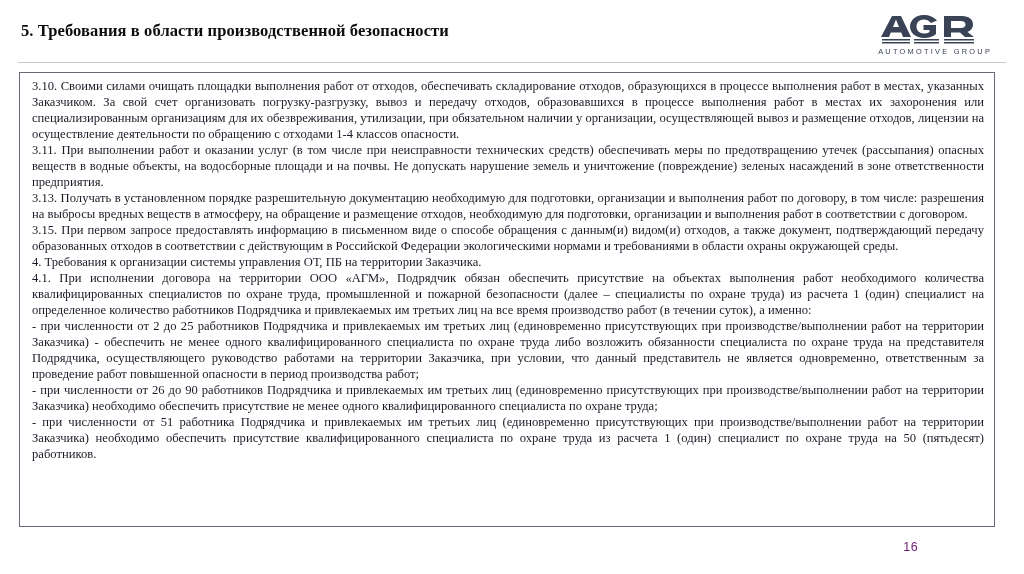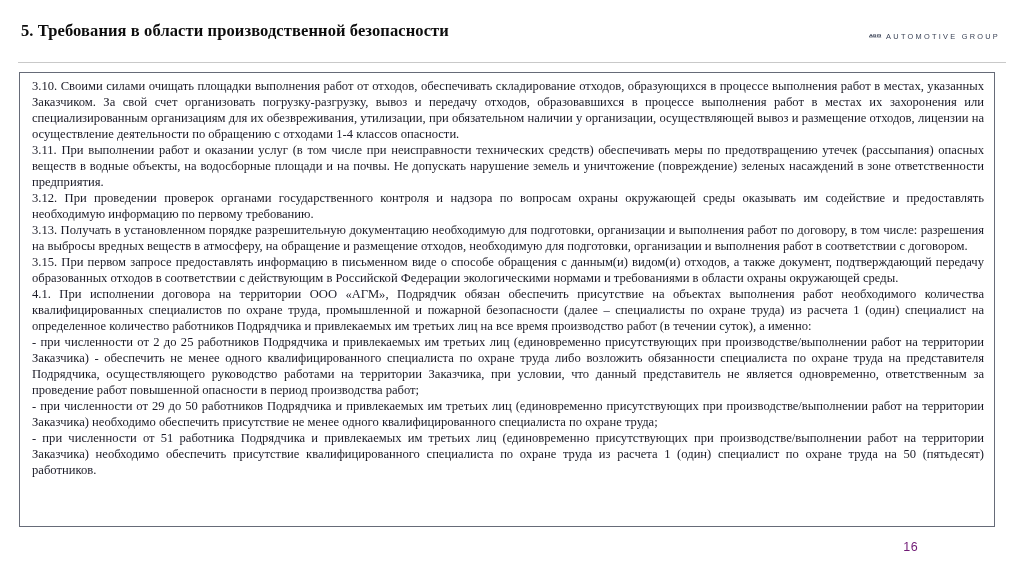--- a/index.html
+++ b/index.html
@@ -55,21 +55,21 @@
   }
 
   
   .logo {
     position: absolute;
     right: 24px;
     top: 14px;
     width: 132px;
     height: 44px;
     display: flex;
-    flex-direction: row;
+    flex-direction: column;
     align-items: center;
     justify-content: flex-start;
   }
   .logo-mark {
     display: block;
     width: 120px;
     height: 32px;
   }
   .logo-sub {
     margin-top: 1px;
@@ -155,25 +155,25 @@
       <div class="logo-sub">AUTOMOTIVE GROUP</div>
     </div>
 
     <div class="header-rule"></div>
   </div>
 
   <div class="content-box">
     <div class="body-text">
       <p>3.10. Своими силами очищать площадки выполнения работ от отходов, обеспечивать складирование отходов, образующихся в процессе выполнения работ в местах, указанных Заказчиком. За свой счет организовать погрузку-разгрузку, вывоз и передачу отходов, образовавшихся в процессе выполнения работ в местах их захоронения или специализированным организациям для их обезвреживания, утилизации, при обязательном наличии у организации, осуществляющей вывоз и размещение отходов, лицензии на осуществление деятельности по обращению с отходами 1-4 классов опасности.</p>
       <p>3.11. При выполнении работ и оказании услуг (в том числе при неисправности технических средств) обеспечивать меры по предотвращению утечек (рассыпания) опасных веществ в водные объекты, на водосборные площади и на почвы. Не допускать нарушение земель и уничтожение (повреждение) зеленых насаждений в зоне ответственности предприятия.</p>
-      <p>3.12. При проведении проверок органами государственного контроля и надзора по вопросам охраны окружающей среды оказывать им содействие и предоставлять необходимую информацию по первому требованию.</p>
       <p>3.13. Получать в установленном порядке разрешительную документацию необходимую для подготовки, организации и выполнения работ по договору, в том числе: разрешения на выбросы вредных веществ в атмосферу, на обращение и размещение отходов, необходимую для подготовки, организации и выполнения работ в соответствии с договором.</p>
       <p>3.15. При первом запросе предоставлять информацию в письменном виде о способе обращения с данным(и) видом(и) отходов, а также документ, подтверждающий передачу образованных отходов в соответствии с действующим в Российской Федерации экологическими нормами и требованиями в области охраны окружающей среды.</p>
+      <p> 4. Требования к организации системы управления ОТ, ПБ на территории Заказчика.</p>
       <p>4.1. При исполнении договора на территории ООО «АГМ», Подрядчик обязан обеспечить присутствие на объектах выполнения работ необходимого количества квалифицированных специалистов по охране труда, промышленной и пожарной безопасности (далее – специалисты по охране труда) из расчета 1 (один) специалист на определенное количество работников Подрядчика и привлекаемых им третьих лиц на все время производство работ (в течении суток), а именно:</p>
       <p>- при численности от 2 до 25 работников Подрядчика и привлекаемых им третьих лиц (единовременно присутствующих при производстве/выполнении работ на территории Заказчика) - обеспечить не менее одного квалифицированного специалиста по охране труда либо возложить обязанности специалиста по охране труда на представителя Подрядчика, осуществляющего руководство работами на территории Заказчика, при условии, что данный представитель не является одновременно, ответственным за проведение работ повышенной опасности в период производства работ;</p>
-      <p>- при численности от 29 до 50 работников Подрядчика и привлекаемых им третьих лиц (единовременно присутствующих при производстве/выполнении работ на территории Заказчика) необходимо обеспечить присутствие не менее одного квалифицированного специалиста по охране труда;</p>
+      <p>- при численности от 26 до 90 работников Подрядчика и привлекаемых им третьих лиц (единовременно присутствующих при производстве/выполнении работ на территории Заказчика) необходимо обеспечить присутствие не менее одного квалифицированного специалиста по охране труда;</p>
       <p>- при численности от 51 работника Подрядчика и привлекаемых им третьих лиц (единовременно присутствующих при производстве/выполнении работ на территории Заказчика) необходимо обеспечить присутствие квалифицированного специалиста по охране труда из расчета 1 (один) специалист по охране труда на 50 (пятьдесят) работников.</p>
     </div>
   </div>
 
   <div class="page-number">16</div>
 
 </div>
 
 </body></html>

